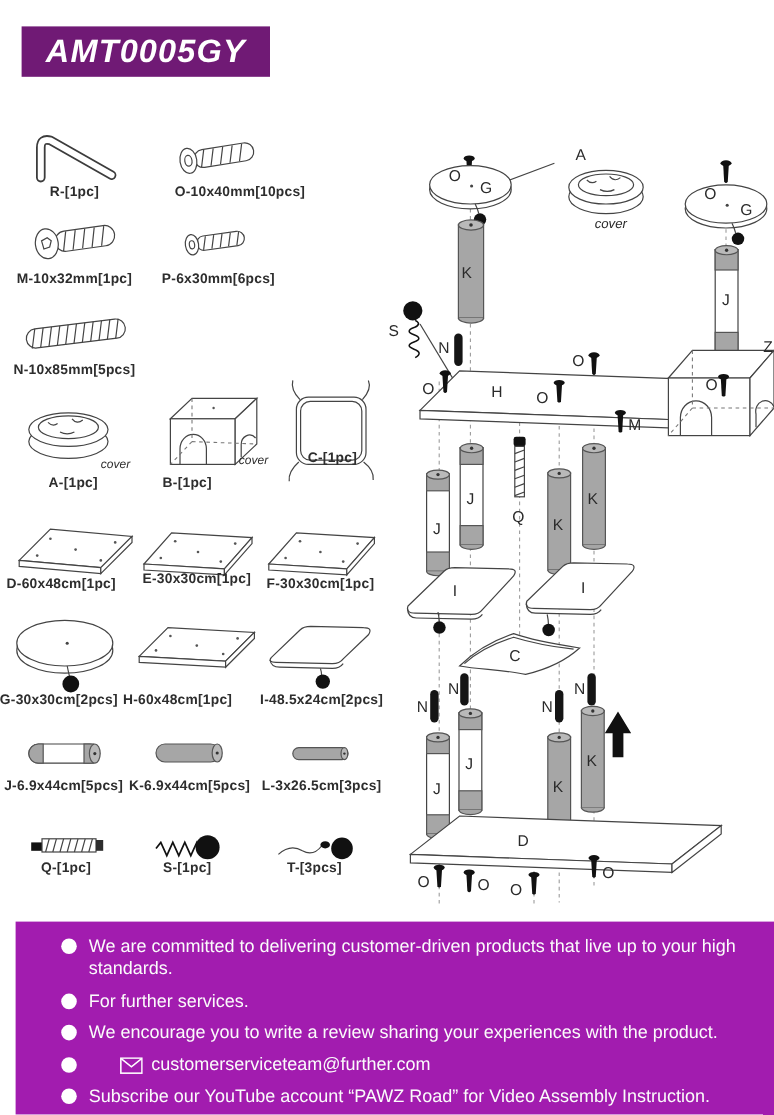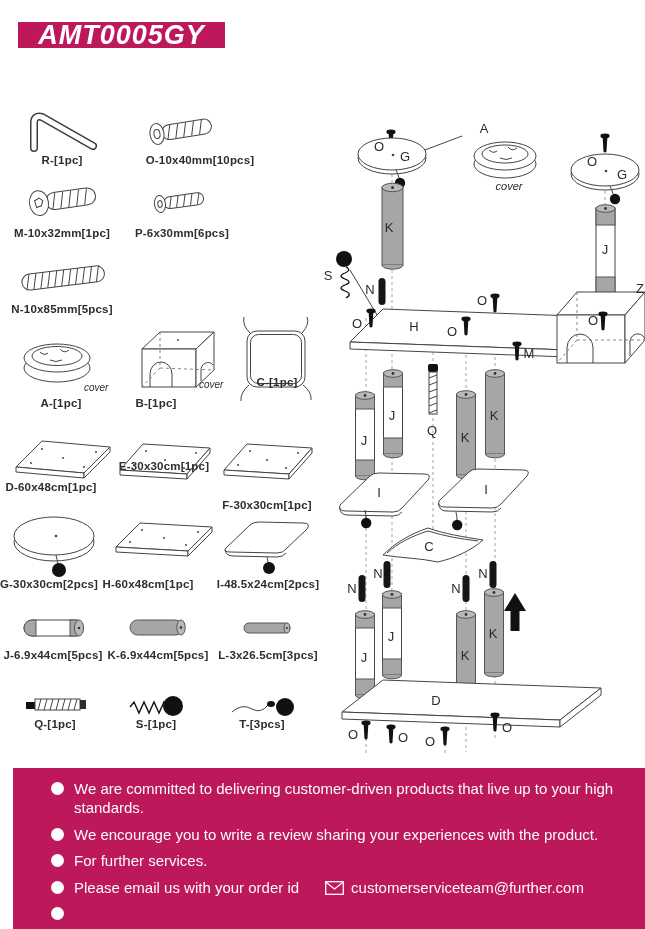--- a/index.html
+++ b/index.html
@@ -1,25 +1,25 @@
 <!DOCTYPE html>
 <html><head>
 <meta charset="utf-8">
 <style>
   html,body{margin:0;padding:0;background:#fff;}
   .page{position:relative;width:645px;height:929px;background:#fff;overflow:hidden;
         font-family:"Liberation Sans",sans-serif;}
-  .title-box{position:absolute;left:18px;top:22px;width:207px;height:26px;background:#be185d;
+  .title-box{position:absolute;left:18px;top:22px;width:207px;height:42px;background:#701a75;
              display:flex;align-items:center;justify-content:center;}
   .title-box span{color:#fff;font-size:27px;font-weight:bold;font-style:italic;letter-spacing:1px;}
   svg.art{position:absolute;left:0;top:0;}
   .plabel{position:absolute;transform:translateX(-50%);font-size:11.5px;color:#2d2d2d;
           white-space:nowrap;letter-spacing:0.2px;font-weight:bold;}
   .pnote{position:absolute;font-size:10px;font-style:italic;color:#2d2d2d;white-space:nowrap;}
-  .footer{position:absolute;left:13px;top:768px;width:632px;height:161px;background:#be185d;
+  .footer{position:absolute;left:13px;top:768px;width:632px;height:161px;background:#a21caf;
           box-sizing:border-box;padding:11px 14px 0 38px;}
   .footer ul{list-style:none;margin:0;padding:0;}
   .footer li{display:flex;align-items:flex-start;color:#fbfbfb;font-size:15px;line-height:19px;
              margin-bottom:7.5px;}
   .bullet{width:13px;height:13px;border-radius:50%;background:#fff;flex-shrink:0;
           margin:3px 10px 0 0;}
   .mail-icon{margin:3px 7px 0 26px;flex-shrink:0;}
   
   .ln{stroke:#444;fill:none;stroke-width:1;}
   .wh{fill:#fff;stroke:#444;stroke-width:1;}
@@ -366,55 +366,55 @@
 
   <div class="plabel" style="left:62px;top:154px">R-[1pc]</div>
   <div class="plabel" style="left:200px;top:154px">O-10x40mm[10pcs]</div>
   <div class="plabel" style="left:62px;top:227px">M-10x32mm[1pc]</div>
   <div class="plabel" style="left:182px;top:227px">P-6x30mm[6pcs]</div>
   <div class="plabel" style="left:62px;top:303px">N-10x85mm[5pcs]</div>
   <div class="plabel" style="left:61px;top:397px">A-[1pc]</div>
   <div class="plabel" style="left:156px;top:397px">B-[1pc]</div>
   <div class="plabel" style="left:277px;top:376px">C-[1pc]</div>
   <div class="plabel" style="left:51px;top:481px">D-60x48cm[1pc]</div>
-  <div class="plabel" style="left:164px;top:460px">E-30x30cm[1pc]</div>
-  <div class="plabel" style="left:267px;top:499px">F-30x30cm[1pc]</div>
+  <div class="plabel" style="left:164px;top:477px">E-30x30cm[1pc]</div>
+  <div class="plabel" style="left:267px;top:481px">F-30x30cm[1pc]</div>
   <div class="plabel" style="left:49px;top:578px">G-30x30cm[2pcs]</div>
   <div class="plabel" style="left:148px;top:578px">H-60x48cm[1pc]</div>
   <div class="plabel" style="left:268px;top:578px">I-48.5x24cm[2pcs]</div>
   <div class="plabel" style="left:53px;top:649px">J-6.9x44cm[5pcs]</div>
   <div class="plabel" style="left:158px;top:649px">K-6.9x44cm[5pcs]</div>
   <div class="plabel" style="left:268px;top:649px">L-3x26.5cm[3pcs]</div>
   <div class="plabel" style="left:55px;top:718px">Q-[1pc]</div>
   <div class="plabel" style="left:156px;top:718px">S-[1pc]</div>
   <div class="plabel" style="left:262px;top:718px">T-[3pcs]</div>
   <div class="pnote" style="left:84px;top:382px">cover</div>
   <div class="pnote" style="left:199px;top:379px">cover</div>
 
   <div class="footer">
     <ul>
       <li>
         <span class="bullet"></span>
         <span>We are committed to delivering customer-driven products that live up to your high standards.</span>
       </li>
       <li>
         <span class="bullet"></span>
+        <span>For further services.</span>
+      </li>
+      <li>
+        <span class="bullet"></span>
         <span>We encourage you to write a review sharing your experiences with the product.</span>
       </li>
       <li>
         <span class="bullet"></span>
-        <span>For further services.</span>
-      </li>
-      <li>
-        <span class="bullet"></span>
-        <span>Please email us with your order id</span>
         <svg class="mail-icon" width="19" height="14" viewBox="0 0 19 14">
           <rect x="0.7" y="0.7" width="17.6" height="12.6" fill="none" stroke="#fff" stroke-width="1.3"></rect>
           <path d="M1,1.2 L9.5,8 L18,1.2" fill="none" stroke="#fff" stroke-width="1.3"></path>
         </svg>
         <span>customerserviceteam@further.com</span>
       </li>
       <li>
         <span class="bullet"></span>
+        <span>Subscribe our YouTube account “PAWZ Road” for Video Assembly Instruction.</span>
       </li>
     </ul>
   </div>
 </div>
 
 </body></html>

